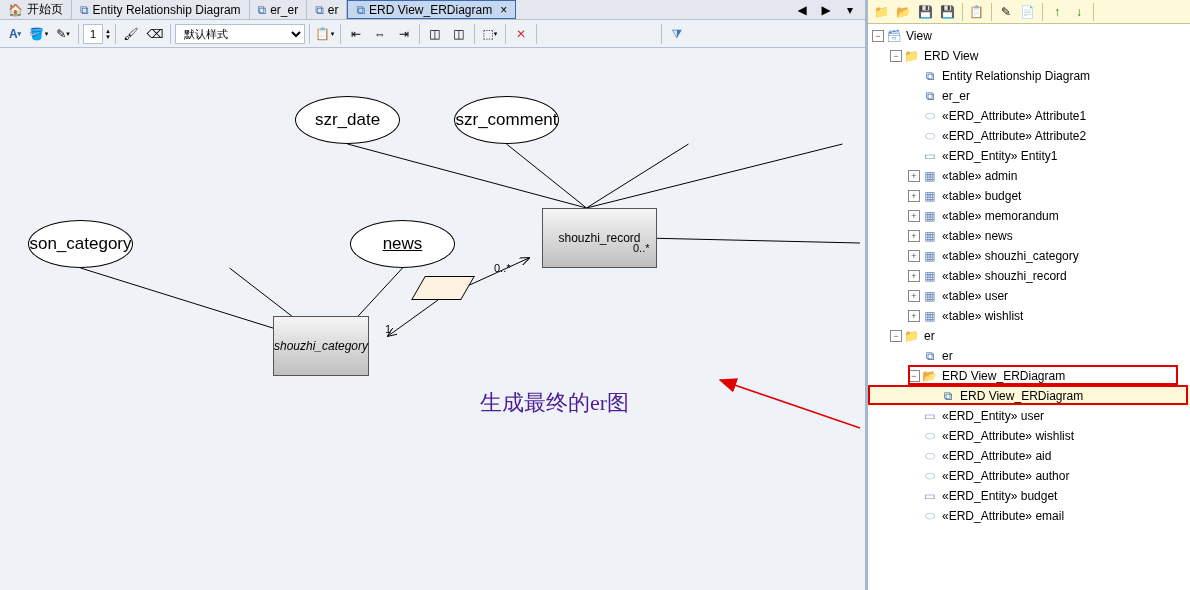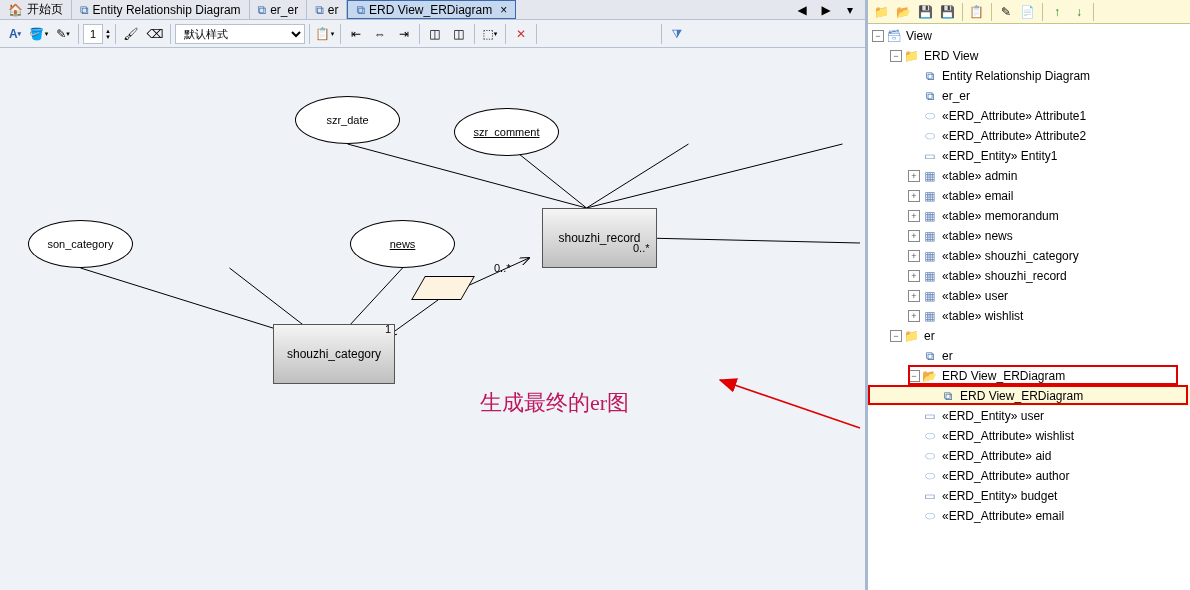--- a/index.html
+++ b/index.html
@@ -21,25 +21,25 @@
 .toolbar { display: flex; background: #eef2f7; height: 28px; border-bottom: 1px solid #b5c0d0; align-items: center; padding: 0 4px; gap: 2px; }
 .tb-btn { width: 22px; height: 22px; display: inline-flex; align-items: center; justify-content: center; cursor: pointer; border-radius: 2px; }
 .tb-sep { width: 1px; height: 20px; background: #b5c0d0; margin: 0 2px; }
 .tb-spin { width: 20px; height: 20px; border: 1px solid #b5c0d0; background: #fff; font-size: 11px; text-align: center; }
 .tb-combo { height: 20px; border: 1px solid #b5c0d0; background: #fff; font-size: 11px; padding: 0 4px; width: 130px; }
 .tb-spinbtns { display: inline-flex; flex-direction: column; font-size: 6px; line-height: 6px; }
 
 
 .canvas { flex: 1; position: relative; background: #eff3f8; overflow: hidden; }
 .entity-box { position: absolute; background: linear-gradient(to bottom, #f5f5f5, #bfbfbf); border: 1px solid #555; width: 115px; height: 60px; display: flex; align-items: center; justify-content: center; font-size: 12px; }
-.attr-ellipse { position: absolute; background: #fff; border: 1px solid #000; border-radius: 50%; display: flex; align-items: center; justify-content: center; font-size: 11px; text-align: left; }
+.attr-ellipse { position: absolute; background: #fff; border: 1px solid #000; border-radius: 50%; display: flex; align-items: center; justify-content: center; font-size: 17px; text-align: left; }
 .attr-underline { text-decoration: underline; }
 .diamond { position: absolute; width: 50px; height: 24px; background: #fdf3e0; border: 1px solid #000; transform: skewX(-30deg); }
 svg.lines { position: absolute; top: 0; left: 0; width: 100%; height: 100%; pointer-events: none; }
-.annotation { position: absolute; color: #be185d; font-size: 22px; font-family: "SimSun", serif; }
+.annotation { position: absolute; color: #4c1d95; font-size: 22px; font-family: "SimSun", serif; }
 .cardinality { position: absolute; font-size: 11px; }
 
 
 .rp-toolbar { display: flex; background: #fef9d8; height: 24px; border-bottom: 1px solid #c5c590; align-items: center; padding: 0 4px; gap: 2px; }
 .rp-btn { width: 20px; height: 20px; display: inline-flex; align-items: center; justify-content: center; cursor: pointer; }
 .rp-sep { width: 1px; height: 18px; background: #c5c590; margin: 0 2px; }
 
 
 .tree { flex: 1; overflow: auto; padding: 2px 0; background: #fff; }
 .tree-row { display: flex; align-items: center; height: 20px; padding-left: 4px; white-space: nowrap; cursor: pointer; }
@@ -138,23 +138,23 @@
           <line x1="80.5" y1="220" x2="330.5" y2="298" stroke="#000" stroke-width="1"></line>
           <line x1="229.5" y1="220" x2="330.5" y2="298" stroke="#000" stroke-width="1"></line>
           <line x1="402.5" y1="220" x2="330.5" y2="298" stroke="#000" stroke-width="1"></line>
           <line x1="463" y1="240" x2="529" y2="210" stroke="#000" stroke-width="1" marker-end="url(#arr)"></line>
           <line x1="438" y1="252" x2="388" y2="288" stroke="#000" stroke-width="1" marker-end="url(#arr)"></line>
           <line x1="860" y1="195" x2="644" y2="190" stroke="#000" stroke-width="1" marker-end="url(#arr)"></line>
           <line x1="860" y1="380" x2="720" y2="332" stroke="#e00000" stroke-width="1.5" marker-end="url(#redarr)"></line>
         </svg>
       <div class="annotation" style="left:480px;top:340px">生成最终的er图</div>
     <div class="entity-box" style="left: 542px; top: 160px; width: 115px; height: 60px;">shouzhi_record</div>
-        <div class="entity-box" style="left: 273px; top: 276px; width: 122px; height: 60px;">shouzhi_category</div>
+        <div class="entity-box" style="left: 273px; top: 268px; width: 96px; height: 60px; font-style: italic;">shouzhi_category</div>
         <div class="attr-ellipse" style="left: 295px; top: 48px; width: 105px; height: 48px;">szr_date</div>
-        <div class="attr-ellipse" style="left: 454px; top: 60px; width: 105px; height: 48px; text-decoration: underline;">szr_comment</div>
+        <div class="attr-ellipse" style="left: 454px; top: 48px; width: 105px; height: 48px;">szr_comment</div>
         <div class="attr-ellipse" style="left: 28px; top: 172px; width: 105px; height: 48px;">son_category</div>
         <div class="attr-ellipse" style="left: 350px; top: 172px; width: 105px; height: 48px;">
           <span class="attr-underline">news</span>
         </div>
         <div class="diamond" style="left: 418px; top: 228px;"></div>
         <div class="cardinality" style="left: 494px; top: 214px;">0..*</div>
         <div class="cardinality" style="left: 633px; top: 194px;">0..*</div>
         <div class="cardinality" style="left: 385px; top: 275px;">1</div>
       </div>
   </div>
@@ -212,21 +212,21 @@
           <span>«ERD_Entity» Entity1</span>
         </div>
         <div class="tree-row" style="padding-left: 40px;">
           <span class="tree-toggle">+</span>
           <span class="tree-icon i-table">▦</span>
           <span>«table» admin</span>
         </div>
         <div class="tree-row" style="padding-left: 40px;">
           <span class="tree-toggle">+</span>
           <span class="tree-icon i-table">▦</span>
-          <span>«table» email</span>
+          <span>«table» budget</span>
         </div>
         <div class="tree-row" style="padding-left: 40px;">
           <span class="tree-toggle">+</span>
           <span class="tree-icon i-table">▦</span>
           <span>«table» memorandum</span>
         </div>
         <div class="tree-row" style="padding-left: 40px;">
           <span class="tree-toggle">+</span>
           <span class="tree-icon i-table">▦</span>
           <span>«table» news</span>

